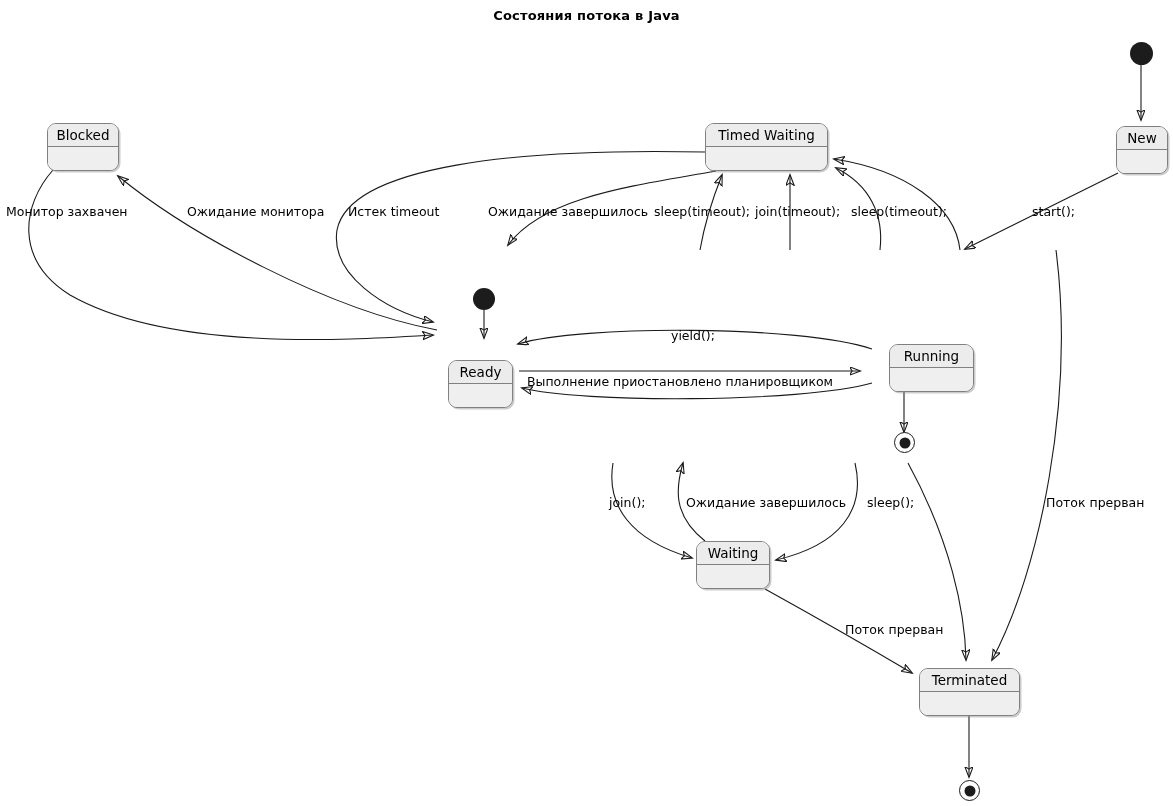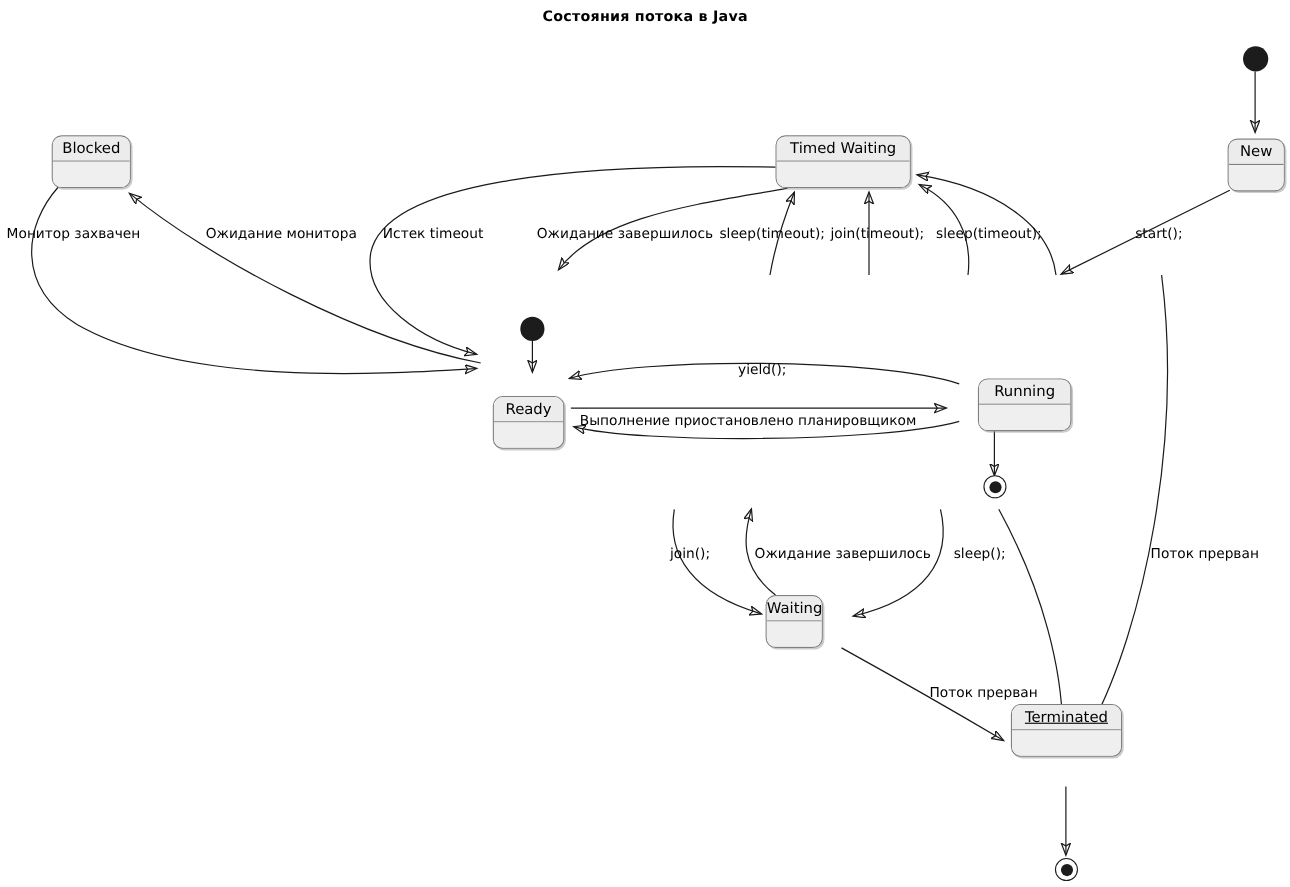--- a/index.html
+++ b/index.html
@@ -213,26 +213,26 @@
     <div class="body" style="height:23px;"></div>
   </div>
 
   <div class="state" style="left:865px; top:344px; width:85px; height:48px;margin-left:24px;">
     <div class="title">Running</div>
     <div class="body" style="height:23px;"></div>
   </div>
 
   <div class="final-node" style="left:894px; top:432px; width:21px; height:21px;"></div>
 
-  <div class="state" style="left:696px; top:541px; width:52px; height:48px;">
+  <div class="state" style="left:696px; top:541px; width:74px; height:48px;">
     <div class="title">Waiting</div>
     <div class="body" style="height:23px;"></div>
   </div>
 
-  <div class="state" style="left:919px; top:640px; width:101px; height:48px;text-decoration:underline;">
+  <div class="state" style="left:919px; top:668px; width:101px; height:48px;">
     <div class="title">Terminated</div>
     <div class="body" style="height:23px;"></div>
   </div>
 
   <div class="final-node" style="left:959px; top:780px; width:21px; height:21px;"></div>
 
   <div class="edge-label" style="left:6px; top:205px;">Монитор захвачен</div>
 
   <div class="edge-label" style="left:187px; top:205px;">Ожидание монитора</div>
 

